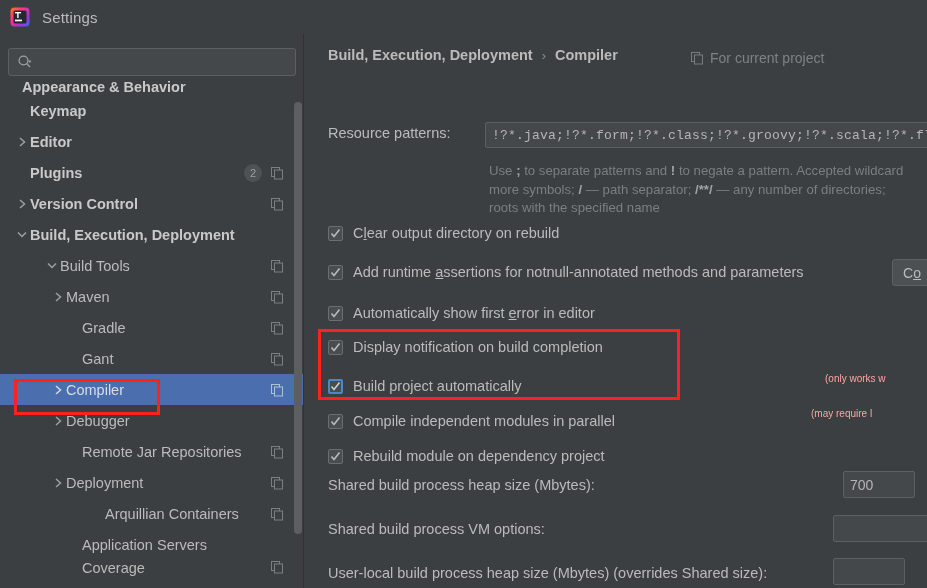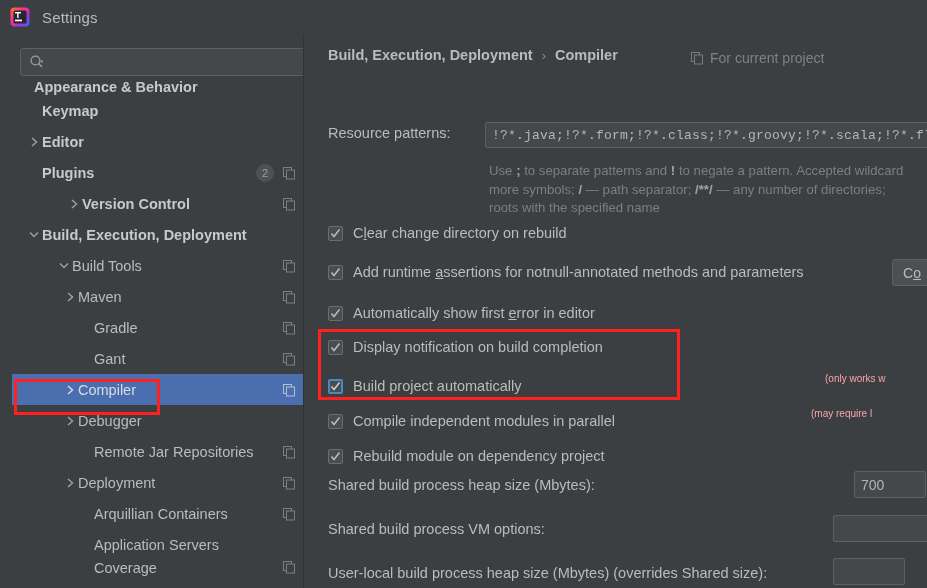--- a/index.html
+++ b/index.html
@@ -30,21 +30,21 @@
   }
   #title-text {
     margin-left: 12px;
     color: #bbbbbb;
     font-size: 15px;
     letter-spacing: 0.2px;
   }
 
   
   #sidebar {
-    position: absolute; left: 12px; top: 34px;
+    position: absolute; left: 0; top: 34px;
     width: 304px; height: 554px;
     background: #3c3f41;
   }
   #search-wrap {
     position: absolute; left: 8px; top: 14px;
     width: 288px; height: 28px;
     box-sizing: border-box;
     background: #45484a;
     border: 1px solid #5e6060;
     border-radius: 3px;
@@ -243,21 +243,21 @@
         <span class="spacer"></span>
         <span class="count-badge">2</span>
         <span class="copy-icon">
           <svg width="14" height="14" viewBox="0 0 14 14">
             <rect x="1.5" y="1.5" width="8" height="9" fill="none" stroke="#868b8e" stroke-width="1"></rect>
             <rect x="4.5" y="4" width="8" height="9" fill="#3c3f41" stroke="#868b8e" stroke-width="1"></rect>
           </svg>
         </span>
       </div>
 
-      <div class="tree-row bold" style="padding-left:14px;margin-left:40px;">
+      <div class="tree-row bold" style="padding-left:14px;">
         <span class="arrow">
           <svg width="9" height="12" viewBox="0 0 9 12">
               <polyline points="2,2 6.5,6 2,10" fill="none" stroke="#9ba0a3" stroke-width="1.5"></polyline>
             </svg>
         </span>
         <span class="label">Version Control</span>
         <span class="spacer"></span>
         <span class="copy-icon">
           <svg width="14" height="14" viewBox="0 0 14 14">
             <rect x="1.5" y="1.5" width="8" height="9" fill="none" stroke="#868b8e" stroke-width="1"></rect>
@@ -379,21 +379,21 @@
         <span class="label">Deployment</span>
         <span class="spacer"></span>
         <span class="copy-icon">
           <svg width="14" height="14" viewBox="0 0 14 14">
             <rect x="1.5" y="1.5" width="8" height="9" fill="none" stroke="#868b8e" stroke-width="1"></rect>
             <rect x="4.5" y="4" width="8" height="9" fill="#3c3f41" stroke="#868b8e" stroke-width="1"></rect>
           </svg>
         </span>
       </div>
 
-      <div class="tree-row" style="padding-left:66px;">
+      <div class="tree-row" style="padding-left:89px;">
         <span class="arrow empty"></span>
         <span class="label">Arquillian Containers</span>
         <span class="spacer"></span>
         <span class="copy-icon">
           <svg width="14" height="14" viewBox="0 0 14 14">
             <rect x="1.5" y="1.5" width="8" height="9" fill="none" stroke="#868b8e" stroke-width="1"></rect>
             <rect x="4.5" y="4" width="8" height="9" fill="#3c3f41" stroke="#868b8e" stroke-width="1"></rect>
           </svg>
         </span>
       </div>
@@ -447,21 +447,21 @@
       <div><span>more symbols; </span><b>/</b><span> — path separator; </span><b>/**/</b><span> — any number of directories; </span></div>
       <div>roots with the specified name</div>
     </div>
 
     <div class="cb-row" style="top:191px;">
       <span class="cbox">
         <svg width="13" height="13" viewBox="0 0 13 13">
             <polyline points="2.5,6.5 5,9.5 10.5,2.5" fill="none" stroke="#b6bcc0" stroke-width="1.6"></polyline>
           </svg>
       </span>
-      <span class="cb-label"><span>C</span><u>l</u><span>ear change directory on rebuild</span></span>
+      <span class="cb-label"><span>C</span><u>l</u><span>ear output directory on rebuild</span></span>
     </div>
 
     <div class="cb-row" style="top:230px;">
       <span class="cbox">
         <svg width="13" height="13" viewBox="0 0 13 13">
             <polyline points="2.5,6.5 5,9.5 10.5,2.5" fill="none" stroke="#b6bcc0" stroke-width="1.6"></polyline>
           </svg>
       </span>
       <span class="cb-label"><span>Add runtime </span><u>a</u><span>ssertions for notnull-annotated methods and parameters</span></span>
     </div>
@@ -514,21 +514,21 @@
     <div id="configure-btn">
         <span>C</span>
         <u>o</u>
         <span></span>
       </div>
 
     <div class="side-note" style="left:521px; top:339px;">(only works w</div>
     <div class="side-note" style="left:507px; top:374px;">(may require l</div>
 
     <div class="field-label" style="left:24px; top:443px;">Shared build process heap size (Mbytes):</div>
-    <div class="txtbox" style="left:550px; top:437px; width:72px; height:27px; font-size:14px;">700</div>
+    <div class="txtbox" style="left:539px; top:437px; width:72px; height:27px; font-size:14px;">700</div>
 
     <div class="field-label" style="left:24px; top:487px;">Shared build process VM options:</div>
     <div class="txtbox" style="left:529px; top:481px; width:100px; height:27px; font-size:14px;"></div>
 
     <div class="field-label" style="left:24px; top:531px;">User-local build process heap size (Mbytes) (overrides Shared size):</div>
     <div class="txtbox" style="left:529px; top:524px; width:72px; height:27px; font-size:14px;"></div>
 
   </div>
 
   <div class="annot" id="annot-0" style="left: 14px; top: 379px; width: 146px; height: 36px; border-color: rgb(255, 32, 32);"></div>

